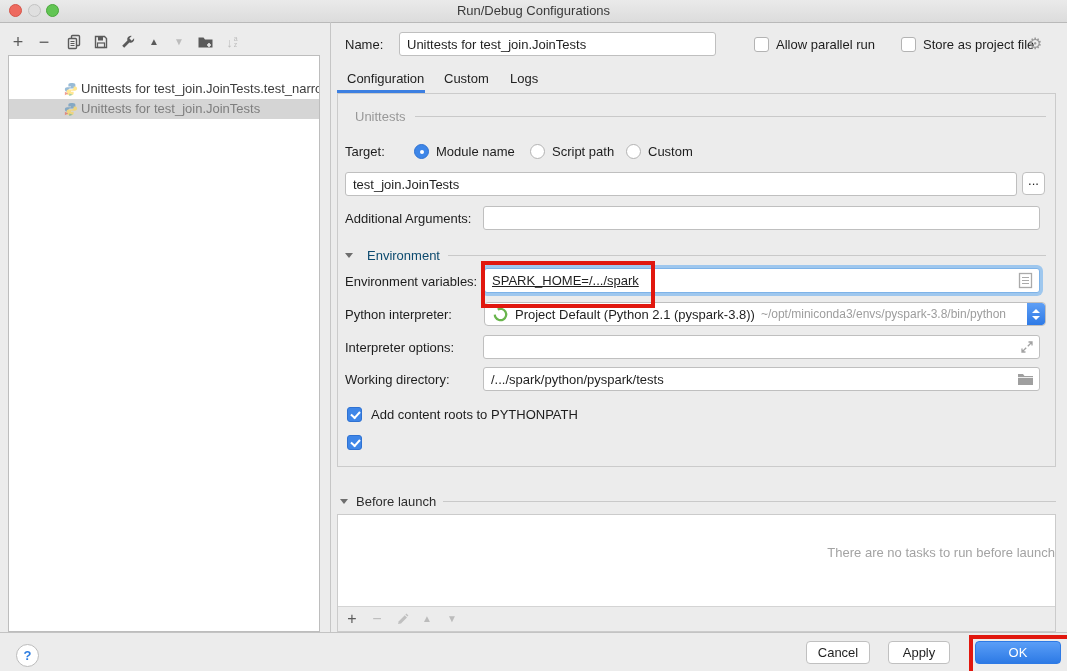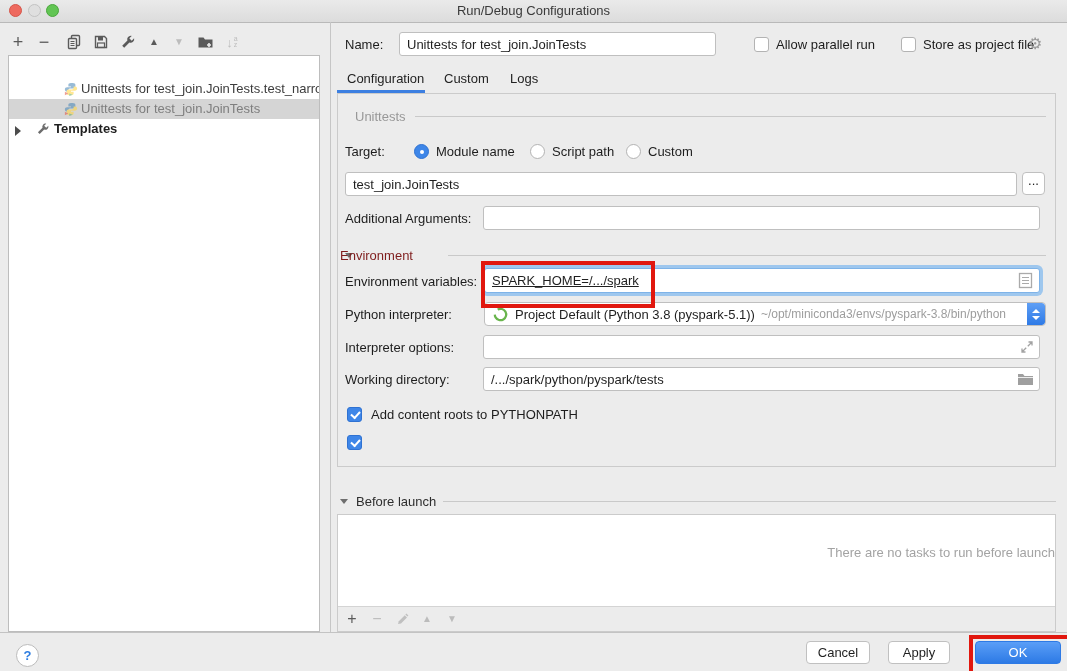--- a/index.html
+++ b/index.html
@@ -139,27 +139,20 @@
     </div>
     <div class="trow tsel" style="top:43px">
       <svg class="ticon" style="left:55px;opacity:.55" viewBox="0 0 16 16">
         <path fill="#4584b6" d="M8 1C6 1 5 1.8 5 3v2h3v1H3.5C2 6 1 7 1 8.5S2 11 3.5 11H5V9.5C5 8 6 7.5 7.5 7.5H11c1.2 0 2-.8 2-2V3c0-1.2-1-2-3-2H8z"></path>
         <path fill="#ffd43b" d="M8 15c2 0 3-.8 3-2v-2H8v-1h4.5c1.5 0 2.5-1 2.5-2.5S14 5 12.5 5H11v1.5C11 8 10 8.5 8.5 8.5H5c-1.2 0-2 .8-2 2V13c0 1.2 1 2 3 2h2z"></path>
         <path fill="#e05241" d="M1 11l4 2-4 2z"></path>
           <path fill="#59a869" d="M6 13l4 1.5L6 16z"></path>
       </svg>
       <span class="lab" style="left:72px;color:#7e7e7e">Unittests for test_join.JoinTests</span>
     </div>
-    <div class="trow" style="top:63px">
-      <span class="chev right" style="left:6px"></span>
-      <svg class="ticon" style="left:27px" viewBox="0 0 16 16">
-        <path d="M10.8 1.8a3.6 3.6 0 0 0-3.4 4.8L2.2 11.8 4.2 13.8 9.4 8.6a3.6 3.6 0 0 0 4.7-4.3L11.7 6.7 9.3 4.3 11.7 1.9c-.3-.07-.6-.1-.9-.1z" fill="#6d6d6d"></path>
-      </svg>
-      <span class="lab" style="left:45px;font-weight:bold">Templates</span>
-    </div>
   </div>
 
   <div class="vline" style="left:330px;top:22px;height:610px"></div>
 
   <span class="lbl" style="left:345px;top:37px">Name:</span>
   <input class="field" style="left: 399px; top: 32px; width: 317px;" value="Unittests for test_join.JoinTests">
   <span class="cb" style="left:754px;top:37px"></span>
   <span class="lbl" style="left:776px;top:37px">Allow parallel run</span>
   <span class="cb" style="left:901px;top:37px"></span>
   <span class="lbl" style="left:923px;top:37px">Store as project file</span>
@@ -185,36 +178,36 @@
 
   <input class="field" style="left: 345px; top: 172px; width: 672px;" value="test_join.JoinTests">
   <div class="btn" style="left:1022px;top:172px;width:23px;height:23px;border-radius:4px;line-height:16px">
     <span>...</span>
   </div>
 
   <span class="lbl" style="left:345px;top:211px">Additional Arguments:</span>
   <input class="field" style="left: 483px; top: 206px; width: 557px;" value="">
 
   <span class="secarrow" style="left:345px;top:253px"></span>
-  <span class="lbl" style="left:340px;top:248px;color:#7f1d1d">Environment</span>
+  <span class="lbl" style="left:367px;top:248px;color:#0c4a6e">Environment</span>
   <div class="hline" style="left:448px;top:255px;width:598px"></div>
 
   <span class="lbl" style="left:345px;top:274px">Environment variables:</span>
   <input class="field focus" style="left: 484px; top: 268px; width: 556px; height: 25px;" value="SPARK_HOME=/.../spark">
   <svg class="fieldicon" style="left:1018px;top:272px" width="15" height="17" viewBox="0 0 15 17">
     <rect x="1.5" y="1.5" width="12" height="14" fill="#fff" stroke="#aaa" stroke-width="1.3"></rect>
     <path d="M4 5.5h7M4 8.5h7M4 11.5h7" stroke="#aaa" stroke-width="1.2"></path>
   </svg>
 
   <span class="lbl" style="left:345px;top:307px">Python interpreter:</span>
   <div class="combo" style="left:484px;top:302px;width:562px;height:24px">
     <svg style="margin:0 7px 0 8px;flex:none" width="15" height="15" viewBox="0 0 14 14">
       <circle cx="7" cy="7" r="5.3" fill="none" stroke="#69b54d" stroke-width="2.1" stroke-dasharray="27 7" transform="rotate(-120 7 7)"></circle>
     </svg>
-    <span style="white-space:nowrap">Project Default (Python 3.8 (pyspark-5.1))</span>
+    <span style="white-space:nowrap">Project Default (Python 2.1 (pyspark-3.8))</span>
     <span class="pathtxt">~/opt/miniconda3/envs/pyspark-3.8/bin/python</span>
     <span class="stepper">
       <span class="caret up"></span>
       <span class="caret dn"></span>
     </span>
   </div>
 
   <span class="lbl" style="left:345px;top:340px">Interpreter options:</span>
   <input class="field" style="left: 483px; top: 335px; width: 557px;" value="">
   <svg class="fieldicon" style="left:1020px;top:340px" width="14" height="14" viewBox="0 0 14 14">

